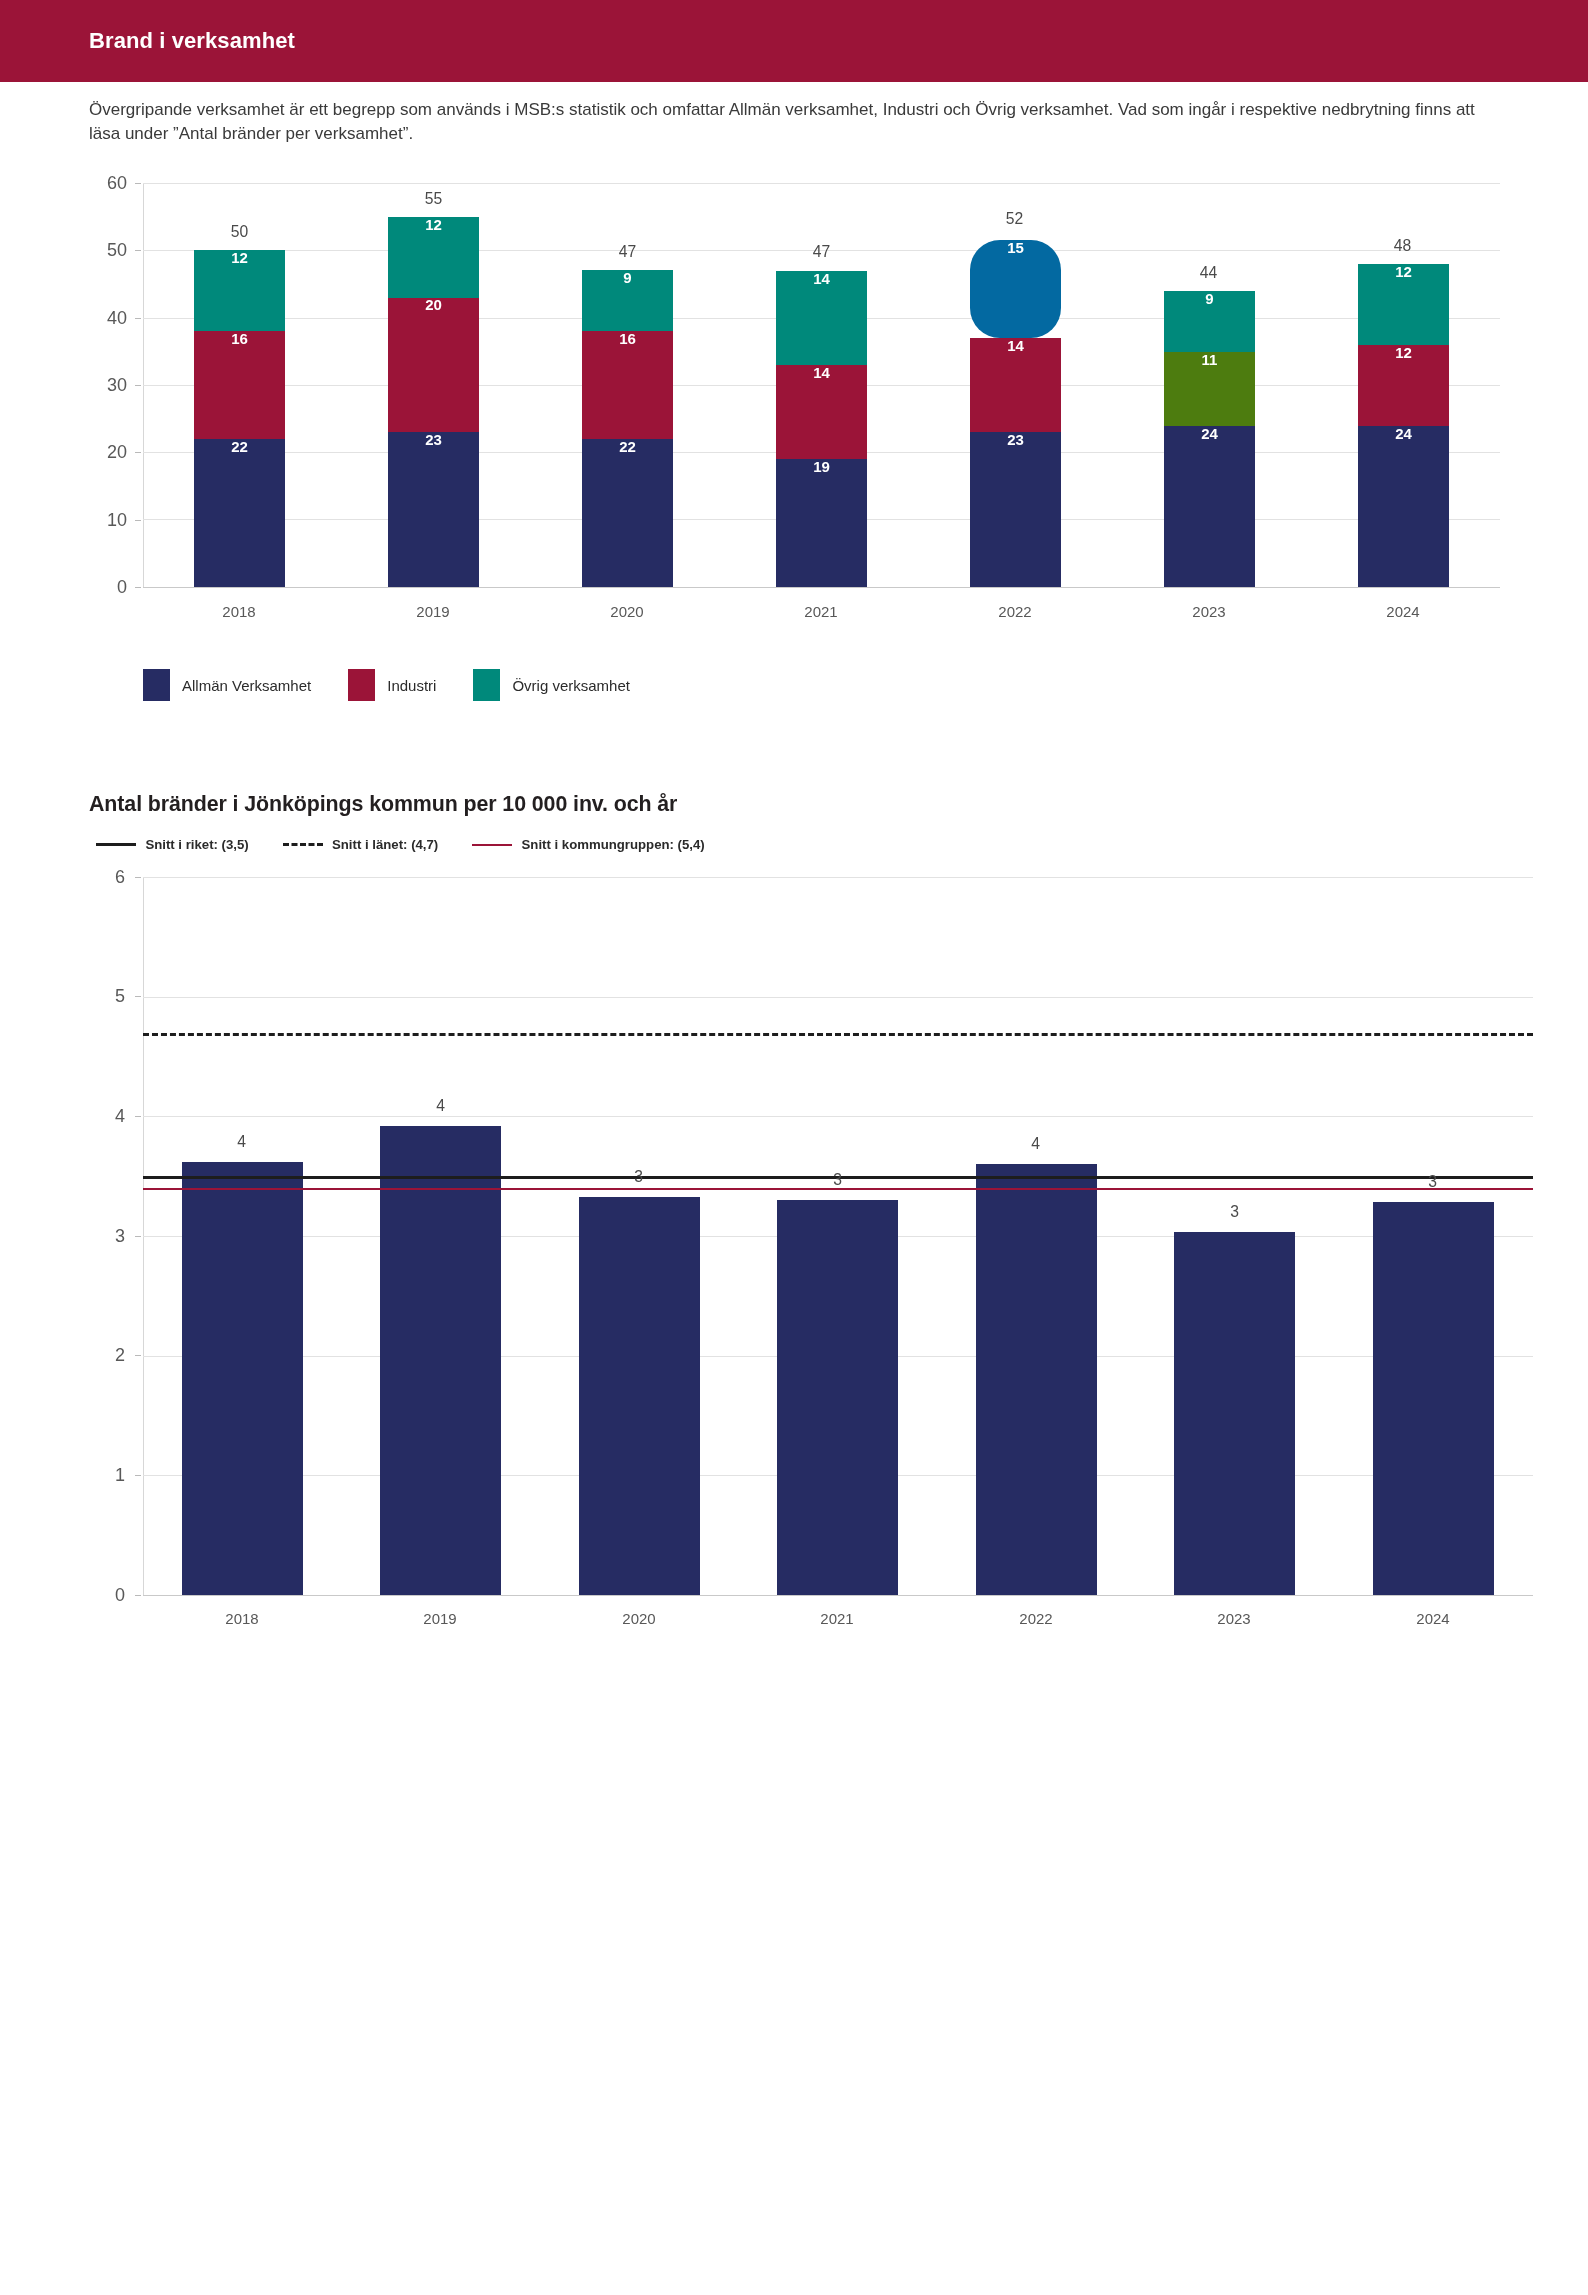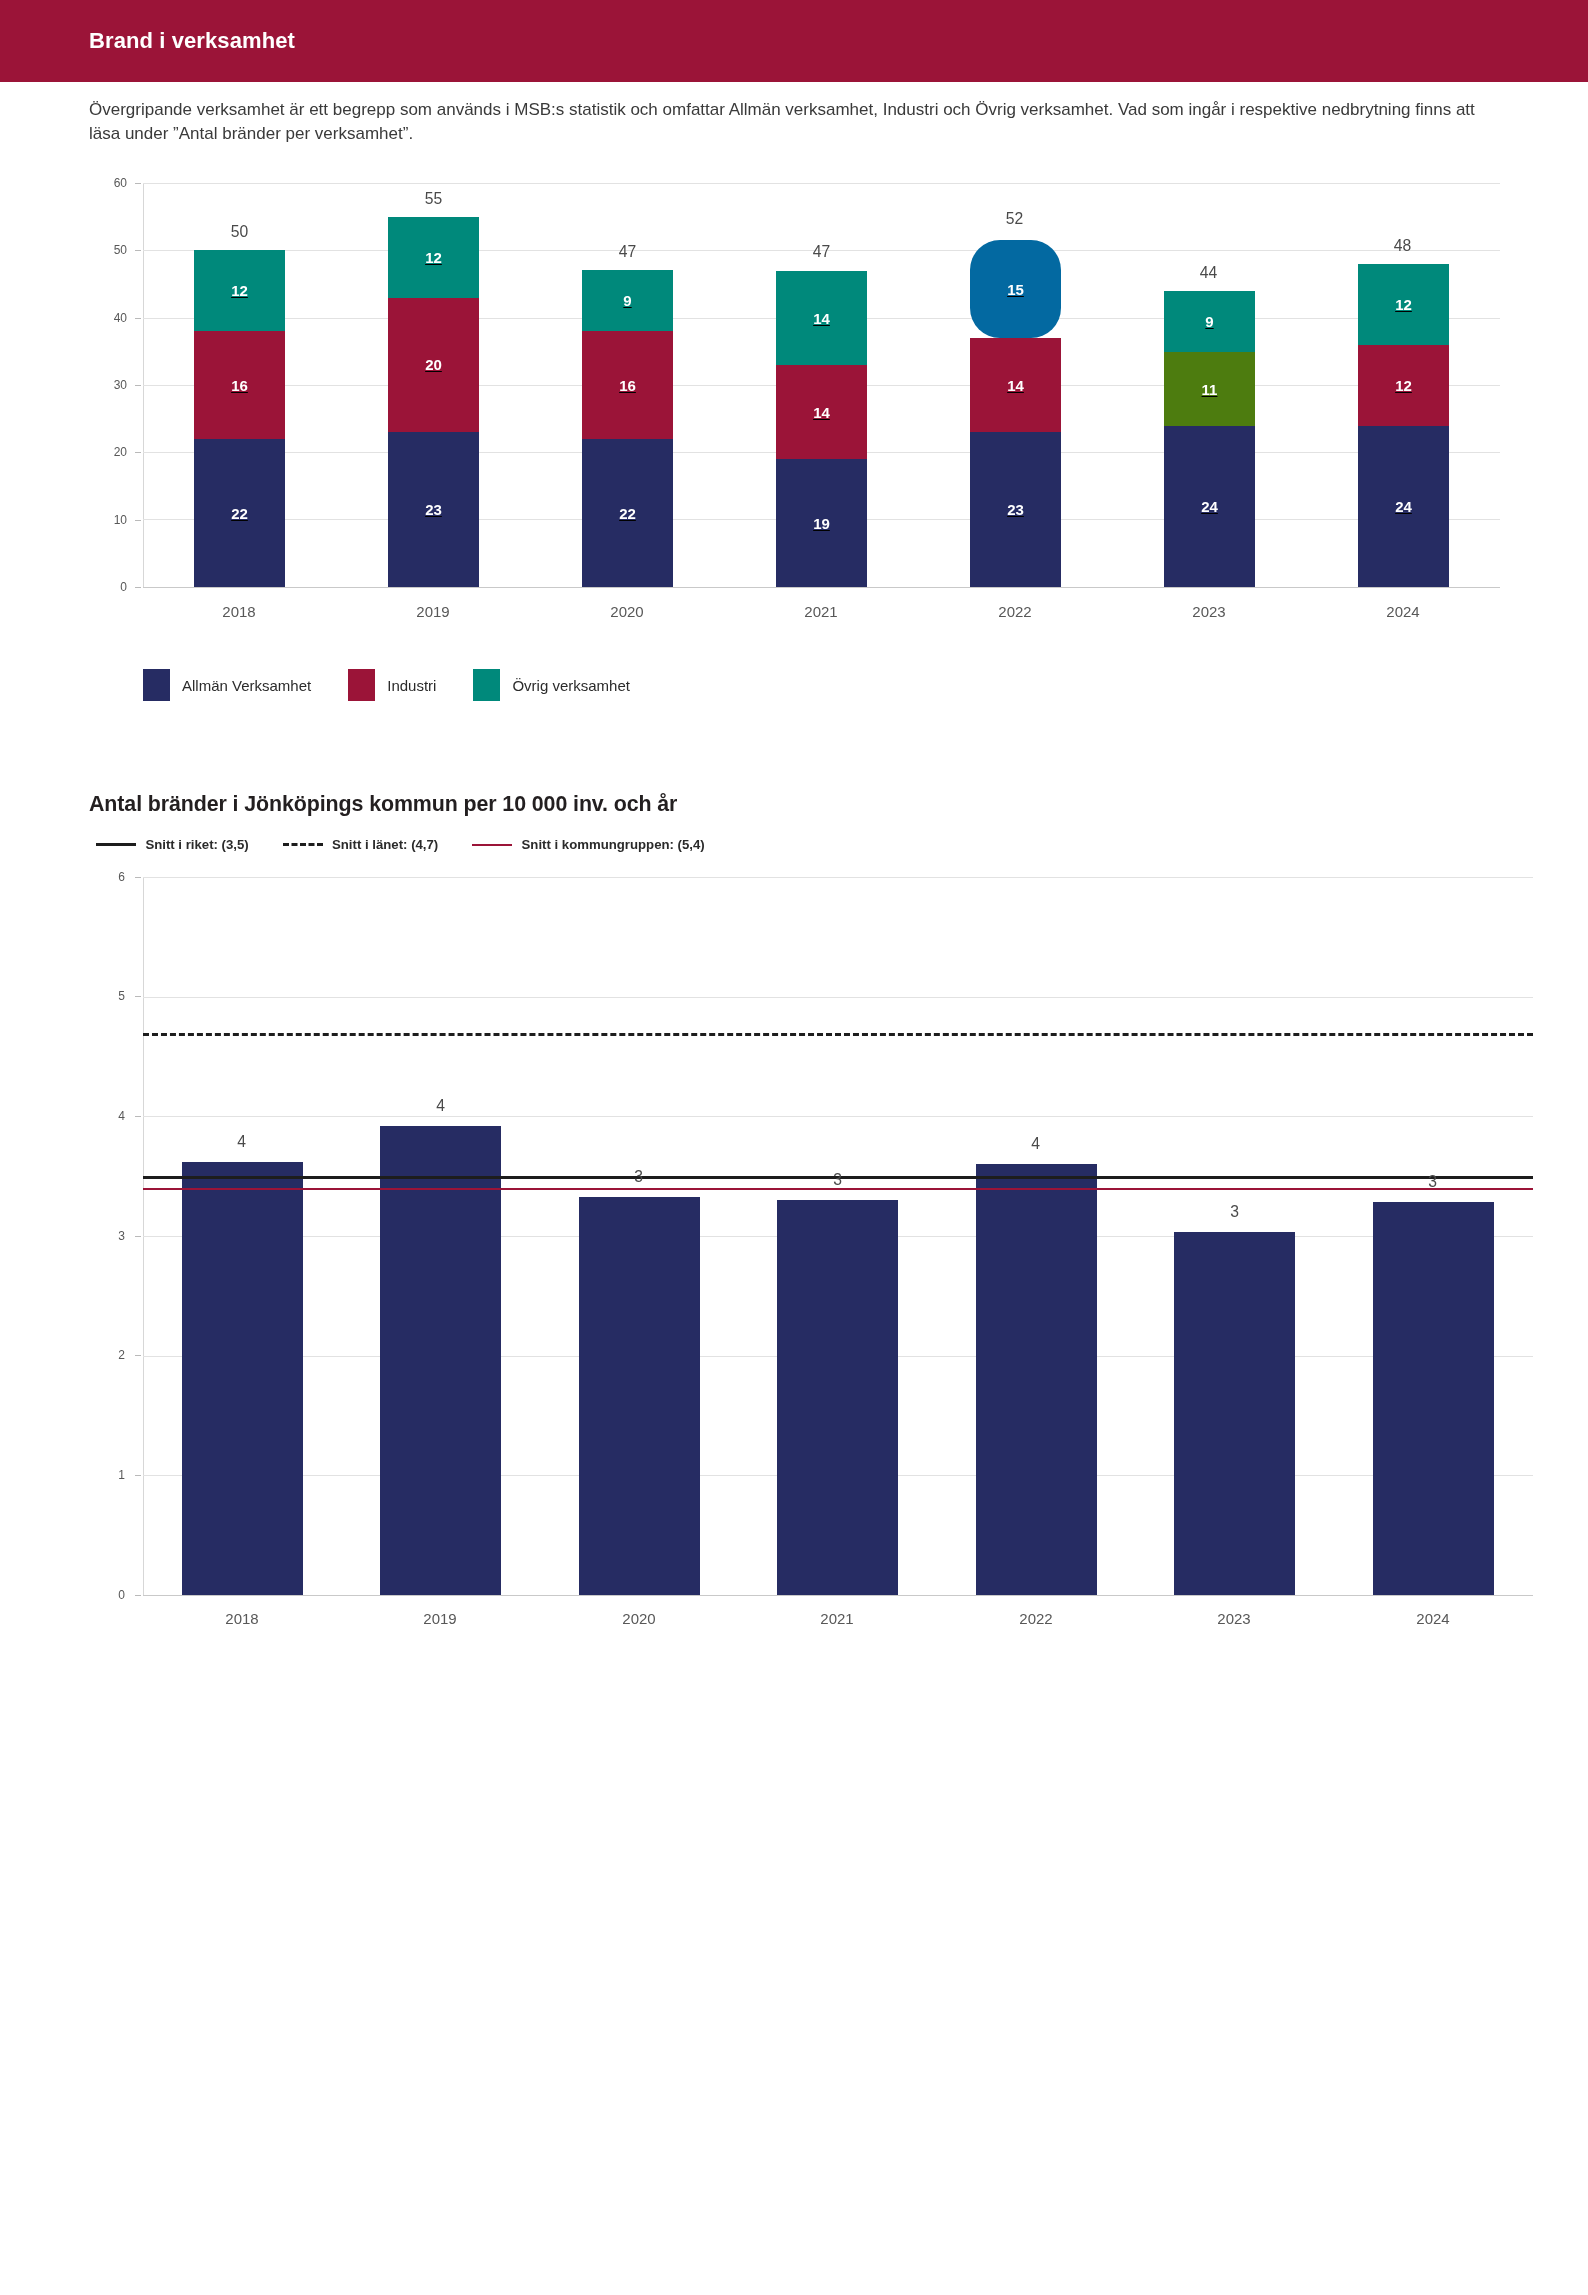--- a/index.html
+++ b/index.html
@@ -63,21 +63,21 @@
   .axis-y-line {
     position: absolute;
     top: 0;
     left: 0;
     width: 0.7px;
     background: #d7d7d7;
   }
   .ytick {
     position: absolute;
     right: 0;
-    font-size: 12px;
+    font-size: 18px;
     color: #585858;
     text-align: right;
     transform: translateY(-50%);
     white-space: nowrap;
   }
   .ytick-dash {
     position: absolute;
     height: 0.7px;
     width: 6.4px;
     background: #b9b9b9;
@@ -90,23 +90,22 @@
     white-space: nowrap;
   }
 
   
   .bar-col { position: absolute; bottom: 0; }
   .seg {
     position: absolute;
     left: 0;
     width: 100%;
     display: flex;
-    align-items: center;
+    align-items: flex-start;
     justify-content: center;
-    text-decoration: underline;
   }
   .seg-label {
     color: #ffffff;
     font-size: 15px;
     font-weight: bold;
     line-height: 1;
   }
   .total-label {
     position: absolute;
     width: 100%;

